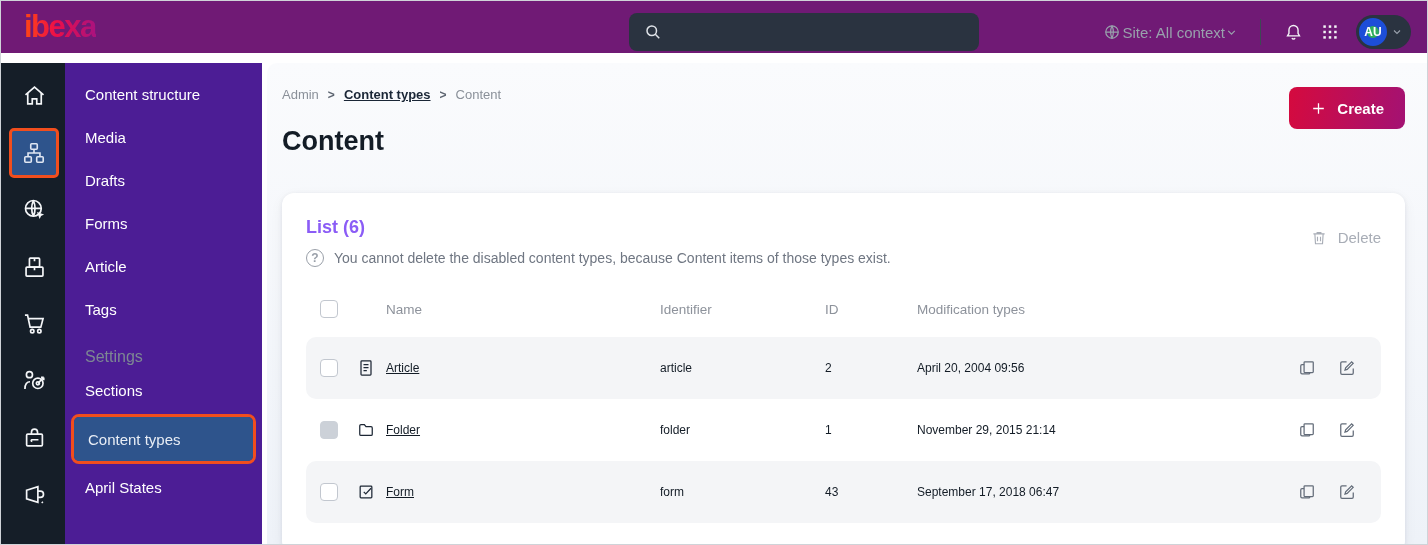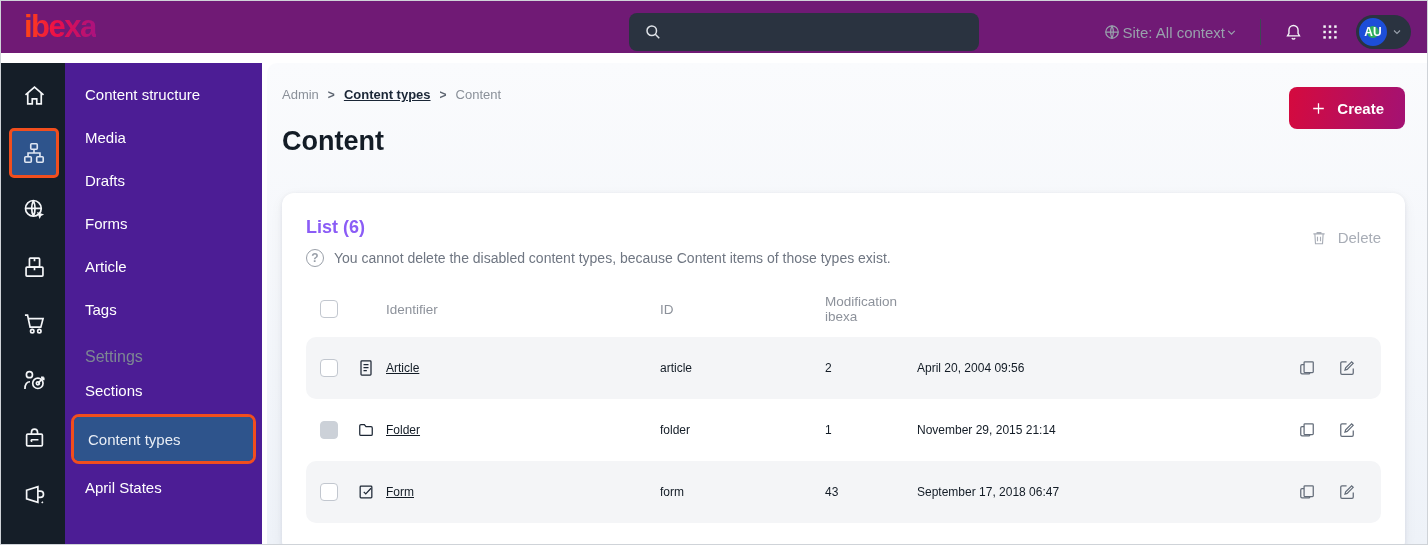--- a/index.html
+++ b/index.html
@@ -348,23 +348,24 @@
         </svg>
       </span>
       <span>Delete</span>
     </button>
 
     <div class="table-wrap">
 
       <div class="grid-row thead">
         <span class="checkbox"></span>
         <span></span>
+        <span>Name</span>
         <span>Identifier</span>
         <span>ID</span>
-        <span>Modification ibexa</span>
+        <span>Modification types</span>
         <span></span>
           <span></span>
       </div>
 
       <div class="grid-row trow alt">
         <span class="checkbox"></span>
         <span class="type-icon">
           <svg width="20" height="20" viewBox="0 0 24 24" fill="none" stroke="currentColor" stroke-width="1.5">
             <rect x="6" y="3.5" width="12" height="17" rx="1"></rect>
               <path d="M9 8h6 M9 11.5h6 M9 15h4"></path>

